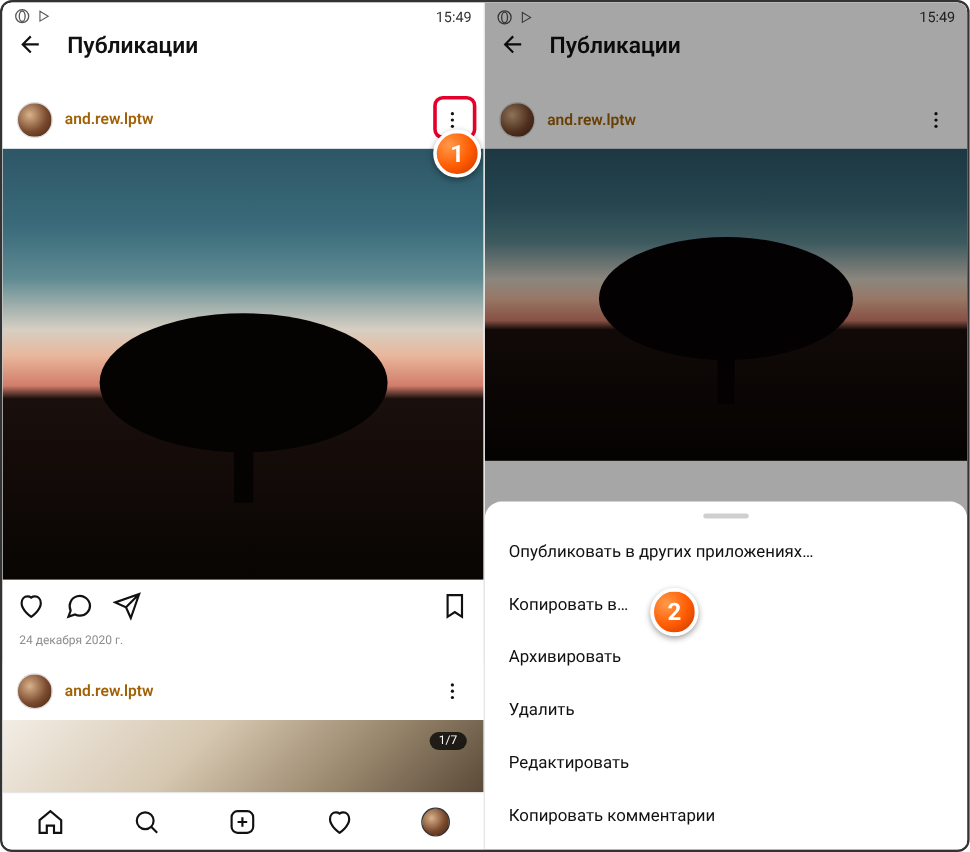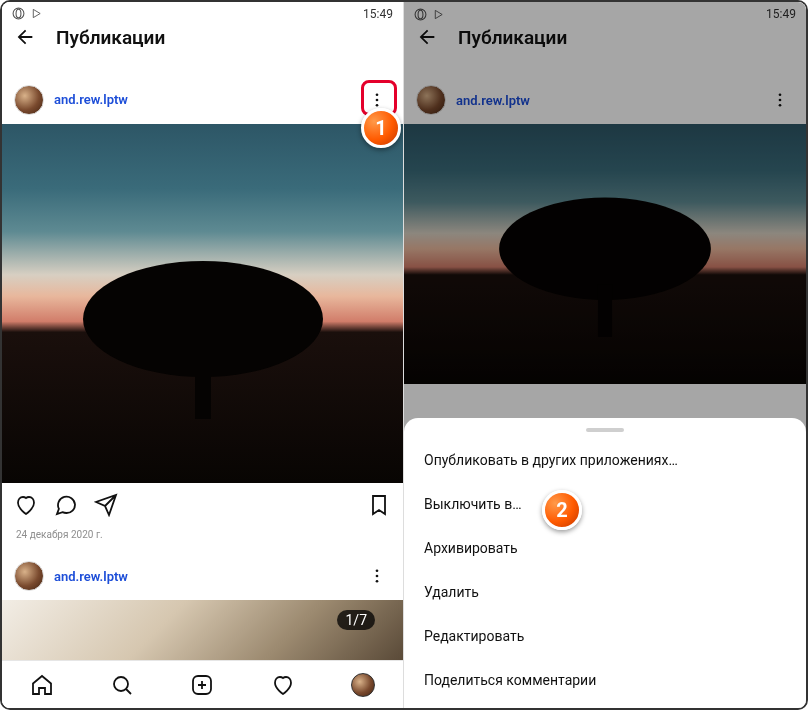--- a/index.html
+++ b/index.html
@@ -58,21 +58,21 @@
     padding: 0 12px;
     gap: 10px;
     background: #fff;
   }
   .avatar {
     width: 30px; height: 30px;
     border-radius: 50%;
     background: radial-gradient(circle at 35% 35%, #d9b28a, #7a4a2e 55%, #40210f);
     border: 1px solid #ddd;
   }
-  .username { font-size: 13px; font-weight: 600; color: #1d4ed8; flex: 1; }
+  .username { font-size: 13px; font-weight: 600; color: #a16207; flex: 1; }
   .more-btn {
     width: 28px; height: 28px;
     display: flex; align-items: center; justify-content: center;
     cursor: pointer;
   }
 
   
   .highlight-box {
     position: absolute;
     border: 3px solid #e4002b;
@@ -133,24 +133,24 @@
 
   
   .post2-img {
     width: 100%;
     height: 60px;
     background: linear-gradient(135deg, #f2ede5, #d6c7b0 40%, #9c8a70 70%, #5a4a38);
     position: relative;
   }
   .carousel-badge {
     position: absolute;
-    right: 28px; top: 10px;
+    right: 14px; top: 10px;
     background: rgba(0,0,0,0.75);
     color: #fff;
-    font-size: 14px;
+    font-size: 10px;
     padding: 2px 8px;
     border-radius: 10px;
   }
 
   
   .bottom-nav {
     height: 48px;
     display: flex;
     align-items: center;
     justify-content: space-around;
@@ -336,22 +336,22 @@
         <rect x="122" y="110" width="16" height="60" fill="#050302"></rect>
       </svg>
     </div>
   </div>
 
   <div class="dim-layer"></div>
 
   <div class="bottom-sheet">
     <div class="sheet-handle"></div>
     <div class="sheet-item">Опубликовать в других приложениях…</div>
-    <div class="sheet-item">Выключить в…</div>
+    <div class="sheet-item">Копировать в…</div>
     <div class="sheet-item">Архивировать</div>
     <div class="sheet-item">Удалить</div>
     <div class="sheet-item">Редактировать</div>
-    <div class="sheet-item">Поделиться комментарии</div>
+    <div class="sheet-item">Копировать комментарии</div>
   </div>
 
   <div class="highlight-box" style="bottom:134px; left:10px; width:140px; height:44px;"></div>
   <div class="num-badge" style="bottom:178px; left:138px;">2</div>
 </div>
 
 </body></html>

